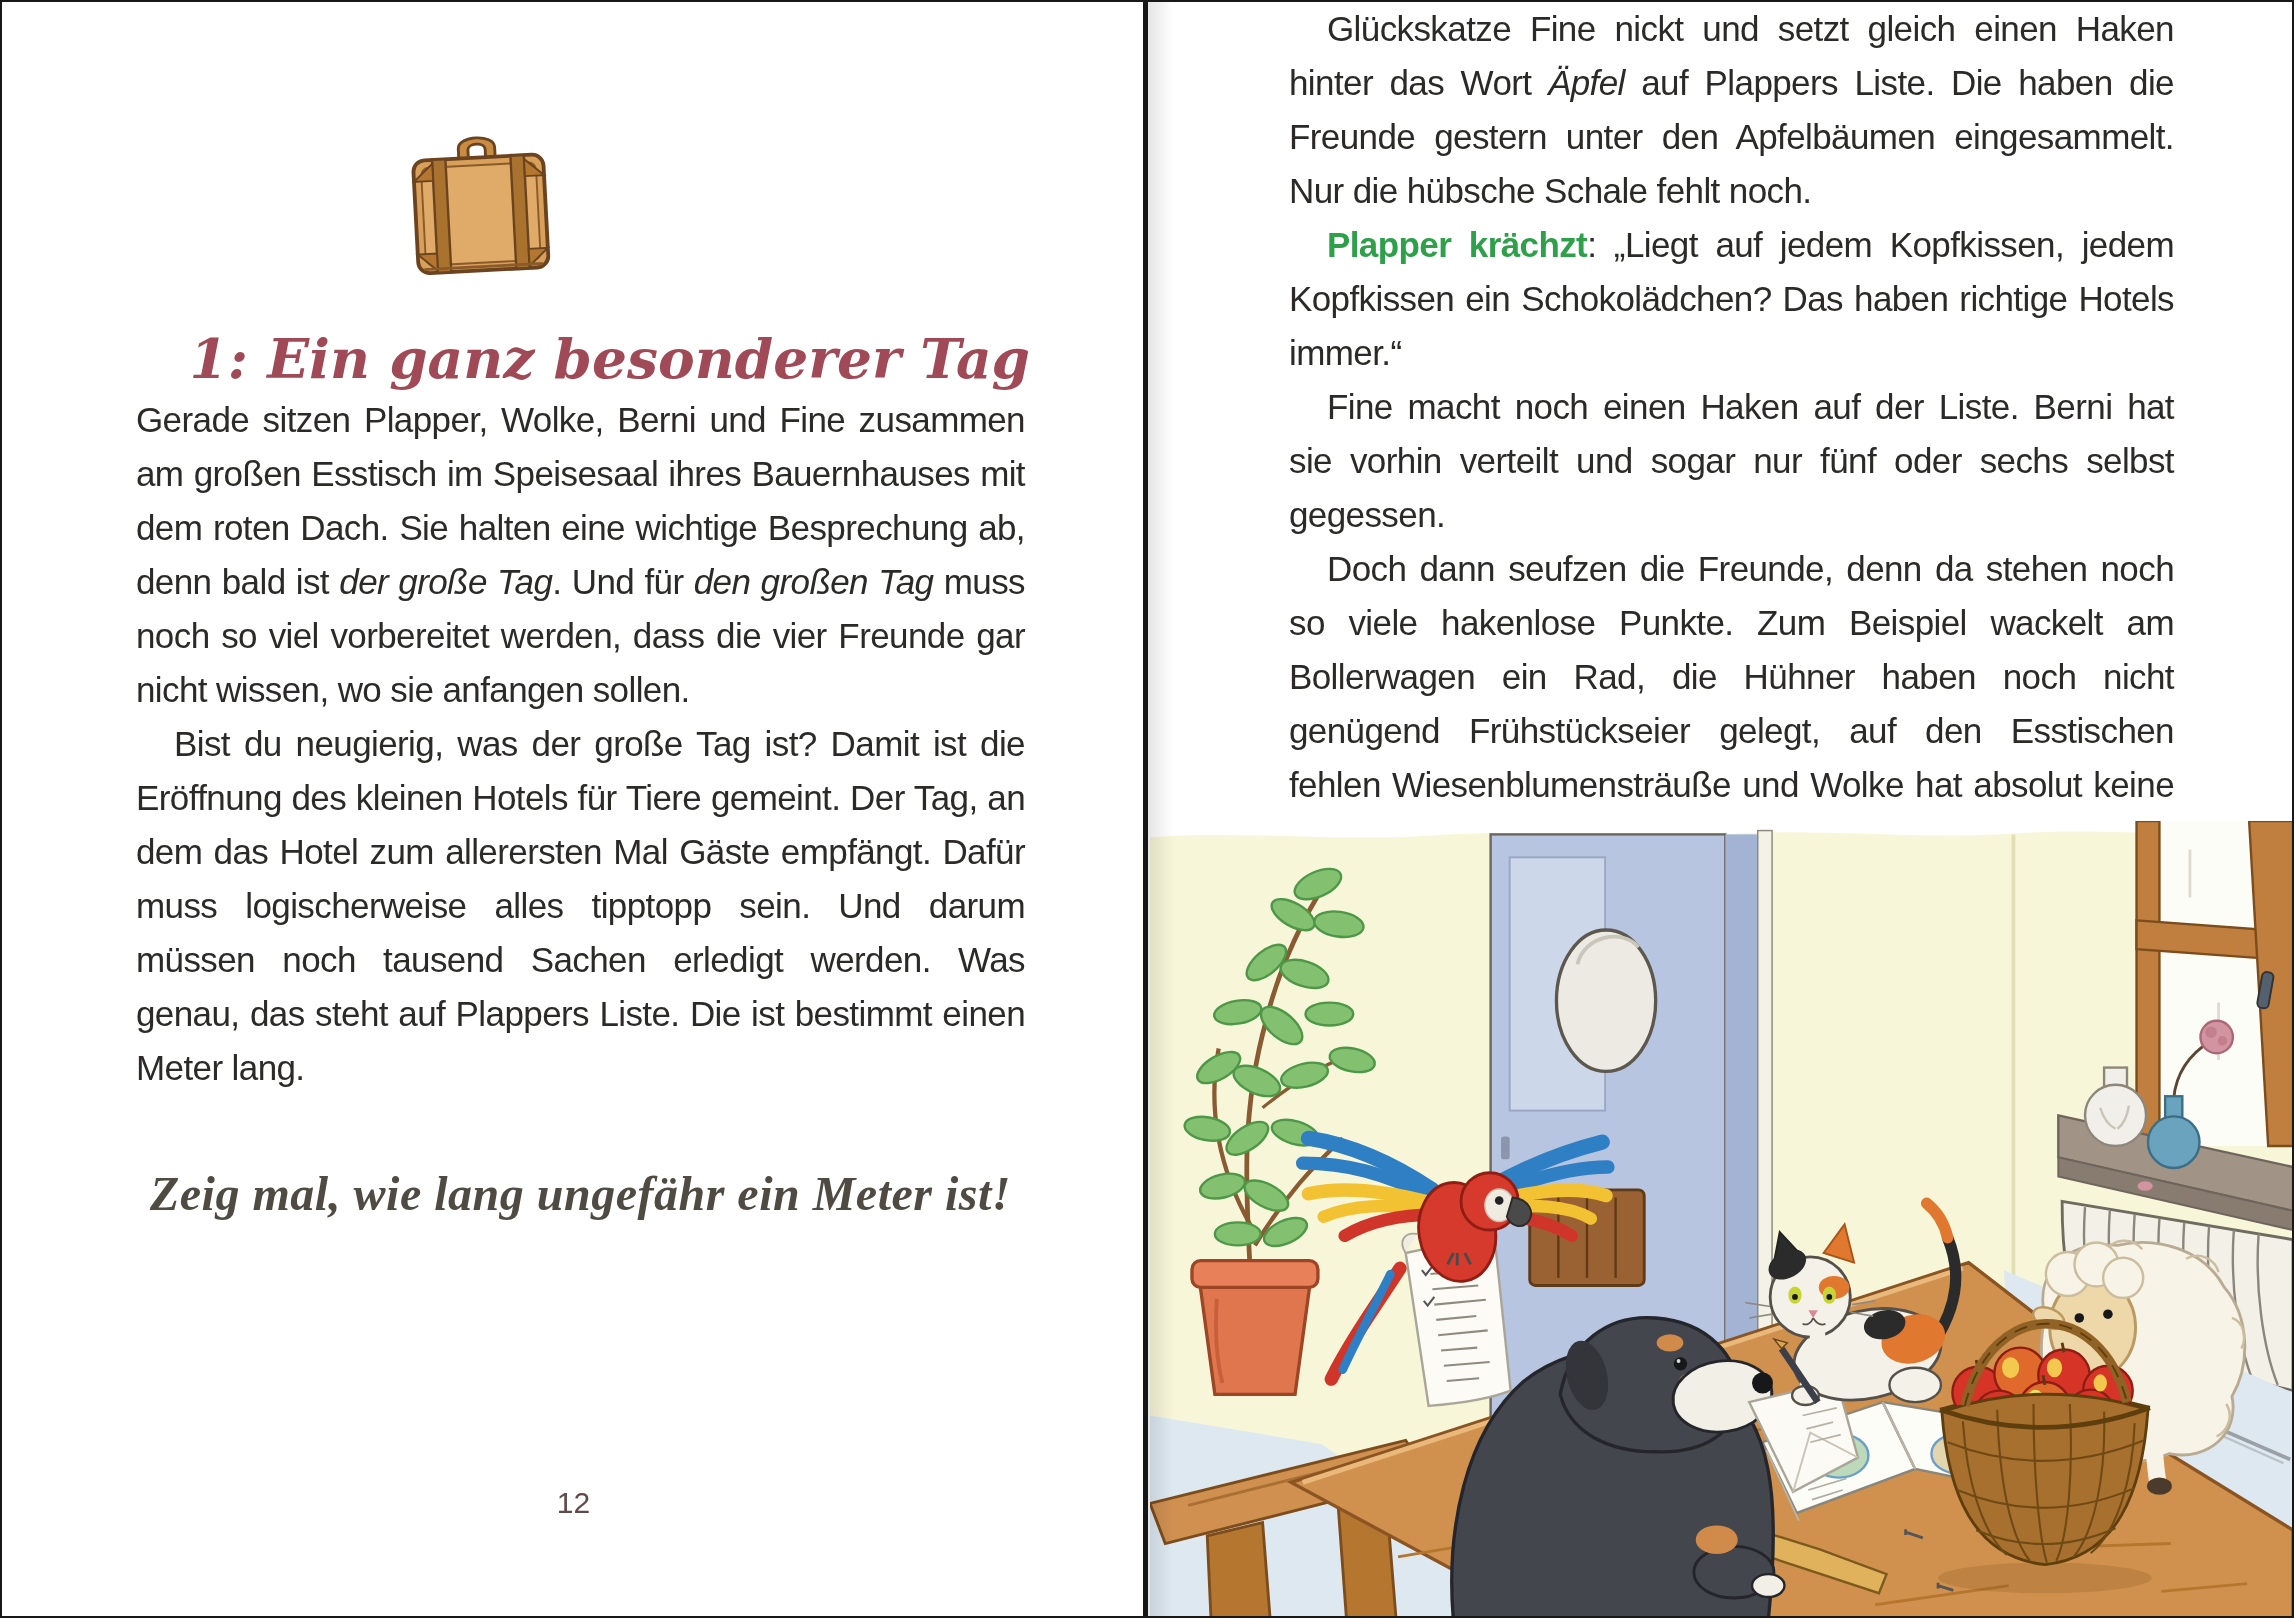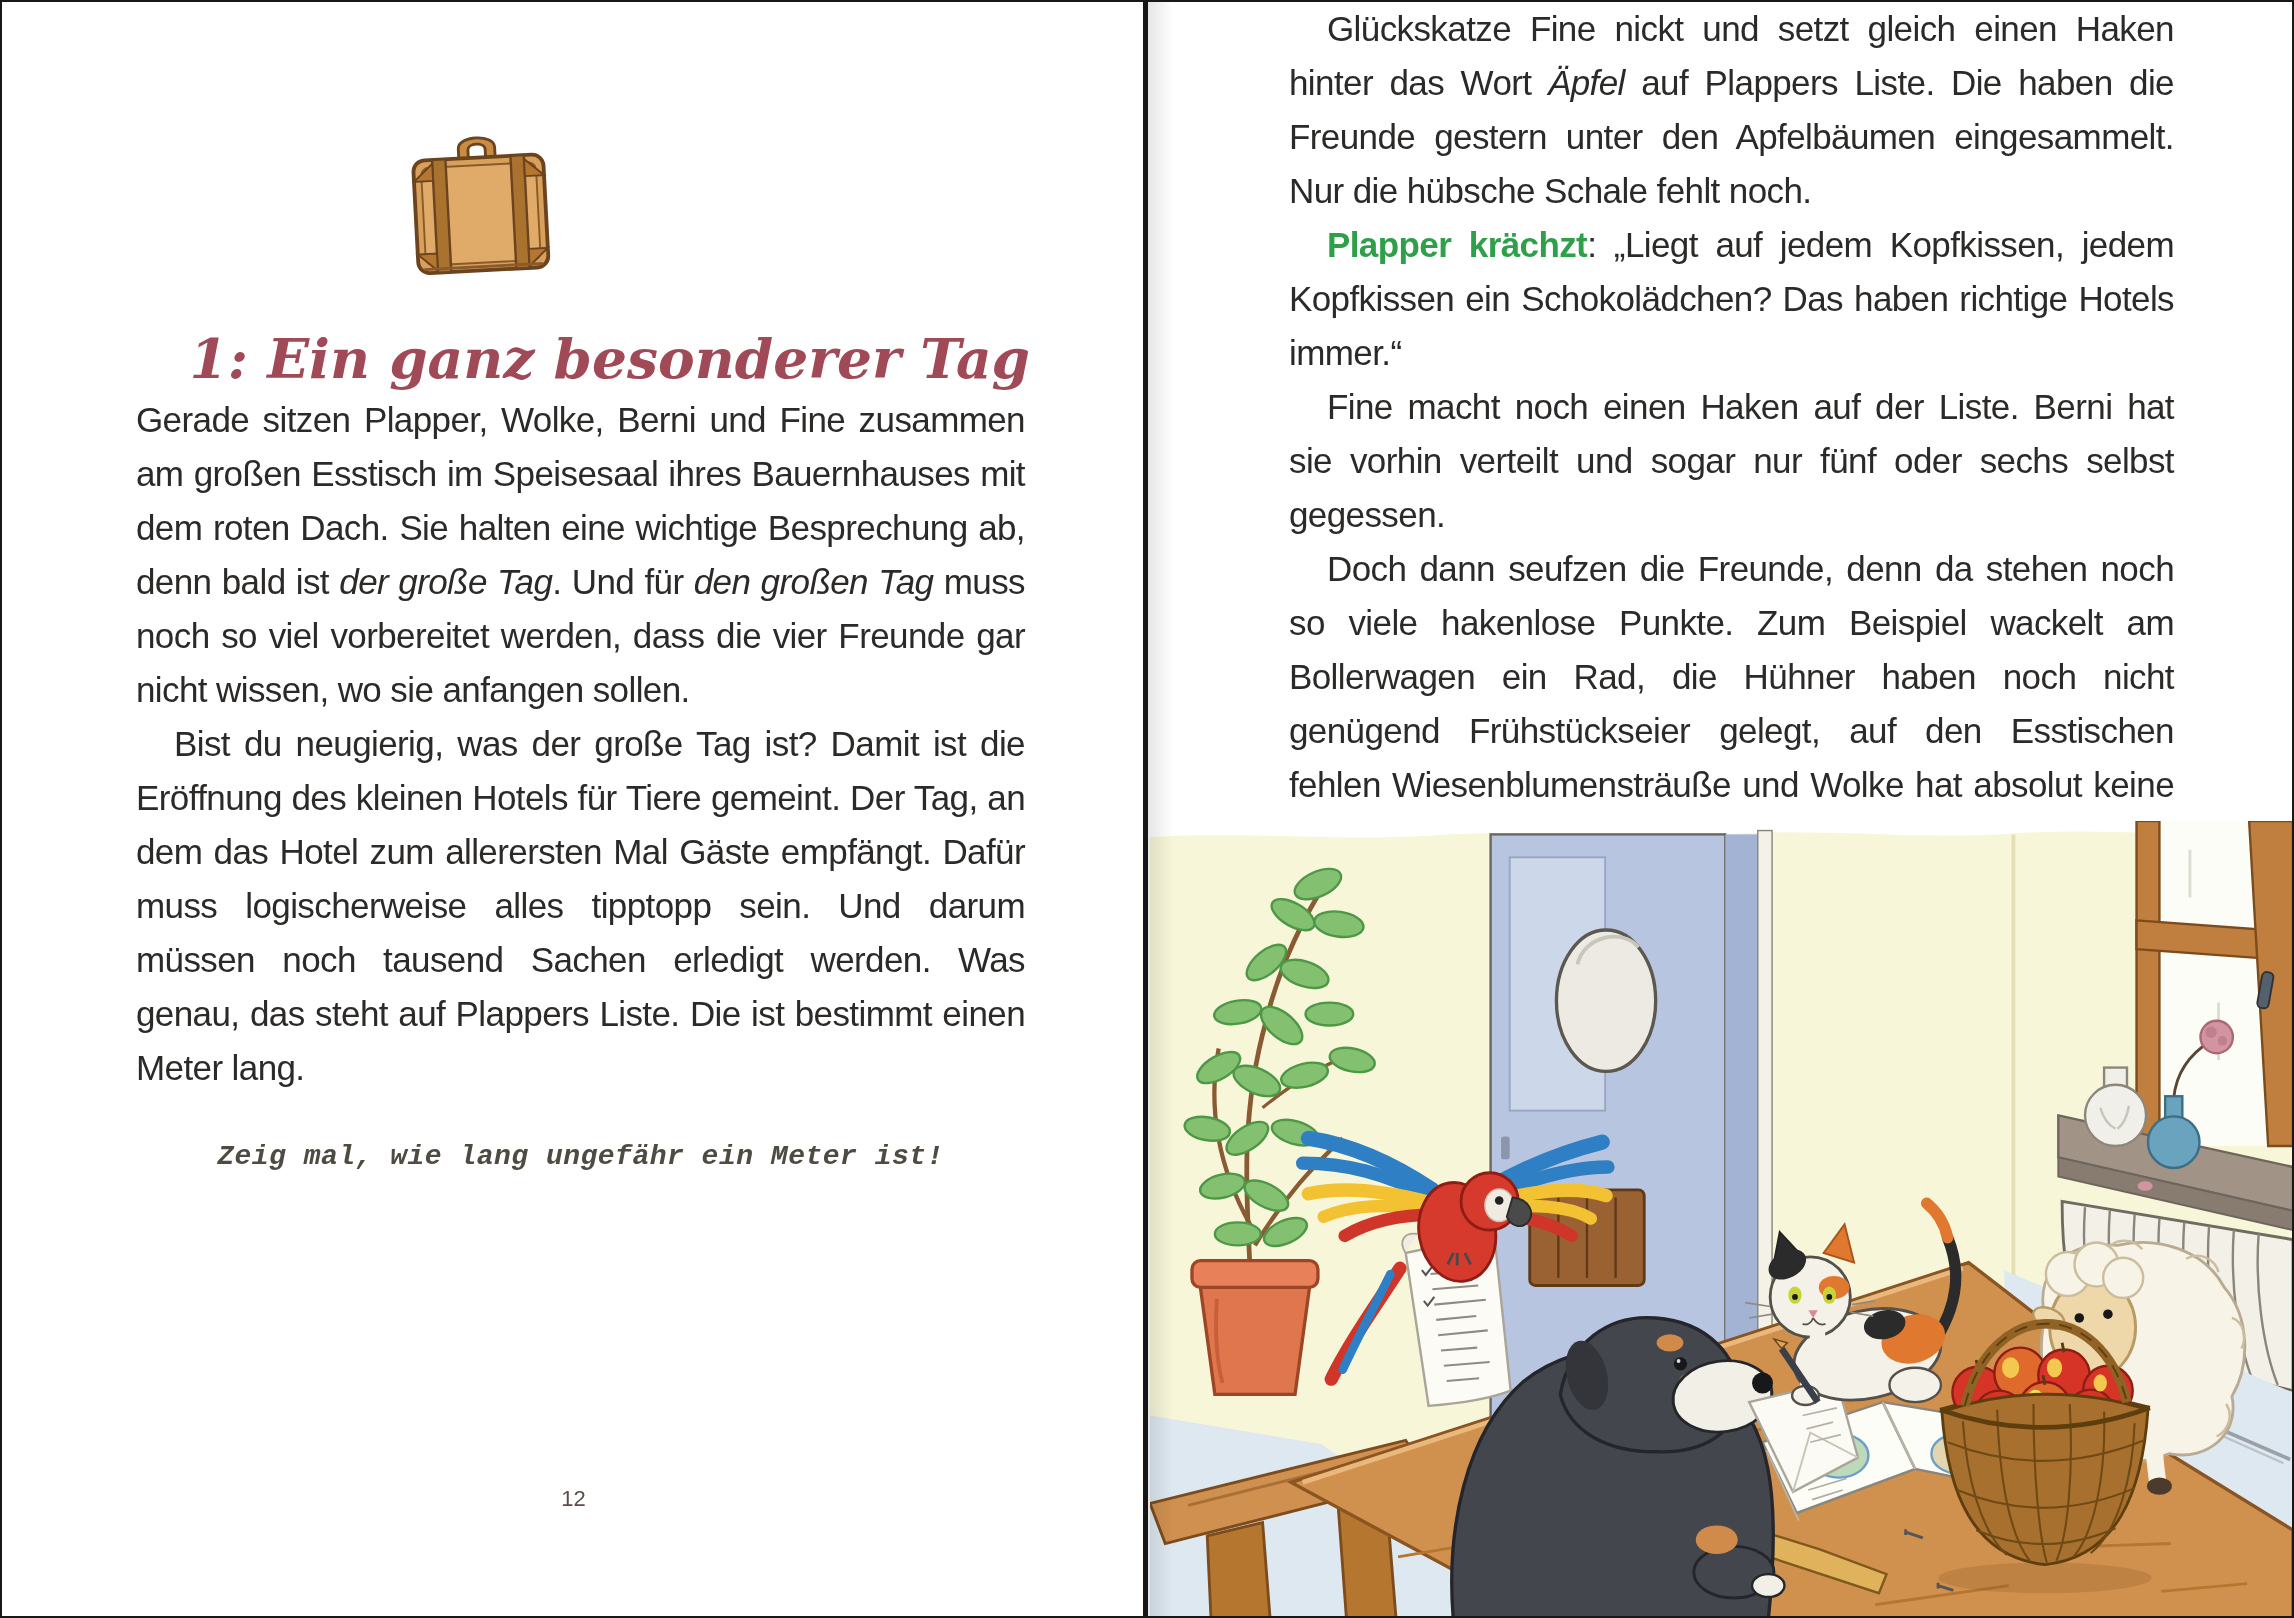--- a/index.html
+++ b/index.html
@@ -44,32 +44,32 @@
     font-size:35px;line-height:54px;
     letter-spacing:-0.6px;
     text-align:justify;
     color:var(--body-ink);
   }
   p.body.indent{text-indent:38px;}
   .mt-p1L{margin-top:89px;}
   .mt-p2L{margin-top:11.5px;}
   .mt-p3L{margin-top:63px;}
   .activity-line{
-    margin-top:37px;
+    margin-top:74px;
     text-align:center;
-    font-family:Liberation Mono, monospace;
+    font-family:Liberation Serif, serif;
     font-style:italic;font-weight:bold;
-    font-size:28px;line-height:50px;
+    font-size:48px;line-height:50px;
     color:var(--activity-ink);
     letter-spacing:0.5px;
   }
   .mt-p1R{margin-top:117px;}
   .page-number{
     position:absolute;left:0;top:1484px;width:1143px;
-    text-align:center;font-size:22px;color:var(--pagenum-ink);
+    text-align:center;font-size:30px;color:var(--pagenum-ink);
     font-family:"Liberation Sans", sans-serif;
   }
   .seg-it{font-style:italic;}
   .seg-green{color:var(--green);font-weight:bold;}
   .illo{position:absolute;left:0px;top:819px;width:1143px;height:799px;}
   .illo svg{display:block;width:100%;height:100%;}
 </style>
 </head>
 <body>
 

